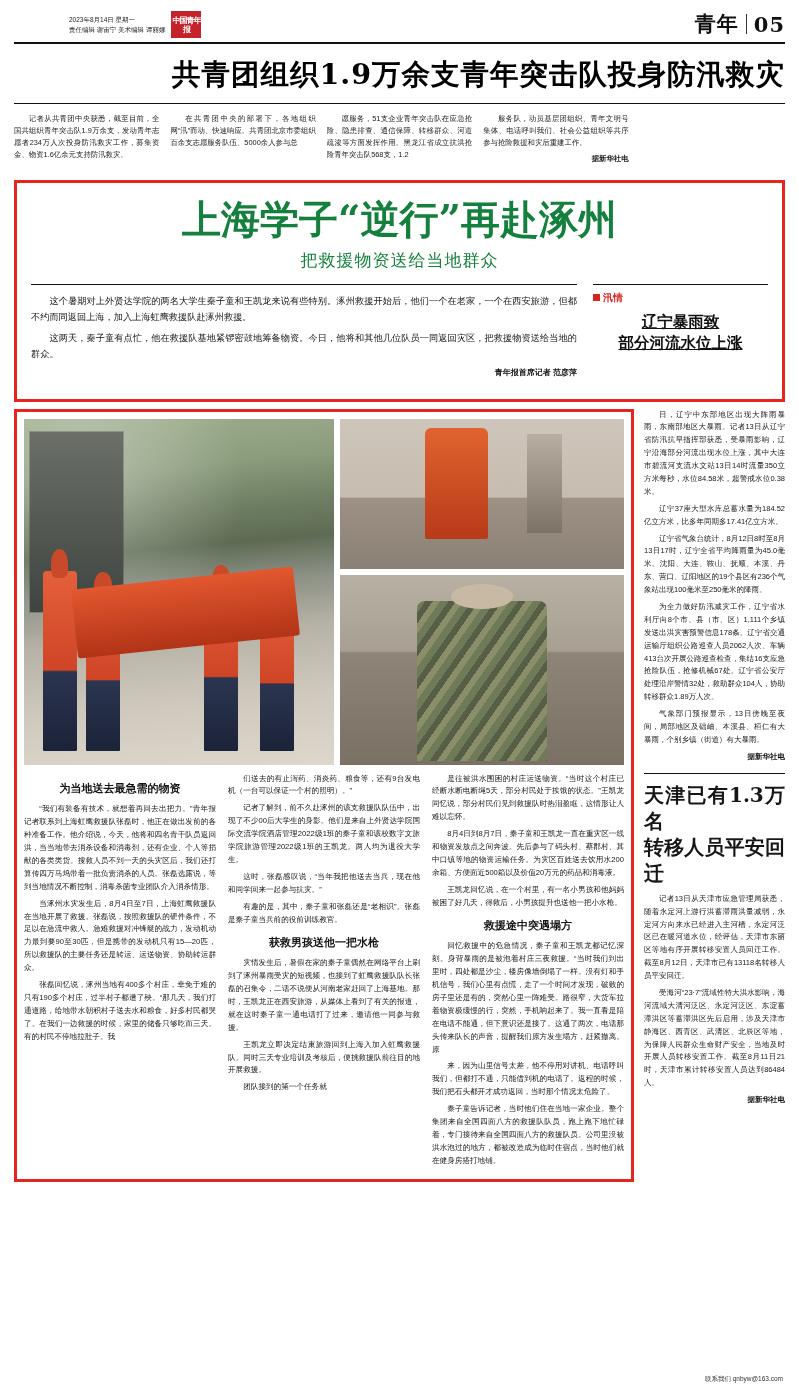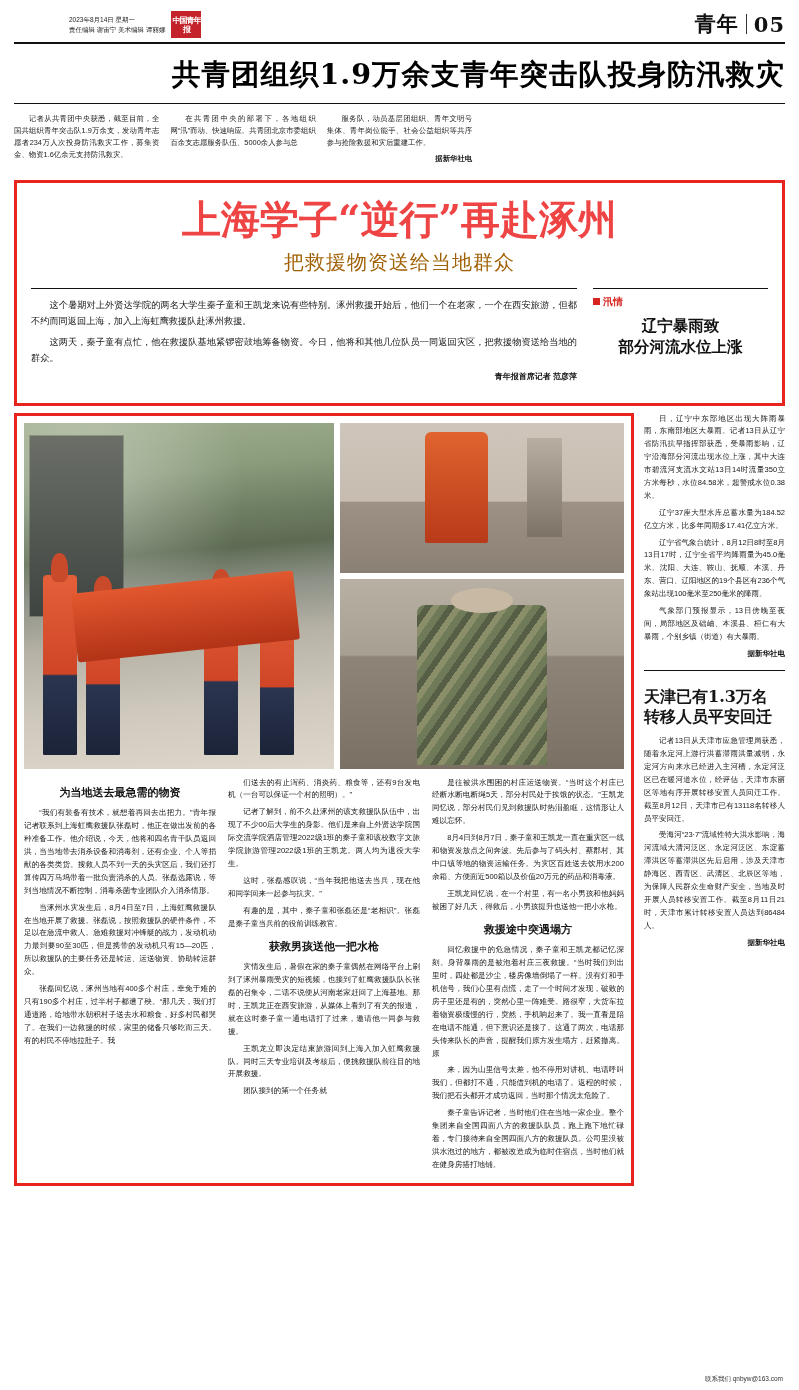--- a/index.html
+++ b/index.html
@@ -106,28 +106,28 @@
     padding: 12px 14px 14px 14px;
     position: relative;
   }
   .feature-title {
     text-align: center;
     font-family: "DejaVu Serif", serif;
     font-weight: bold;
     font-size: 39px;
     letter-spacing: 0px;
     line-height: 1.1;
-    color: #ef4444;
+    color: #15803d;
     margin: 3px 0 2px 0;
   }
   .feature-sub {
     text-align: center;
     font-family: "DejaVu Serif", serif;
-    font-size: 20px;
-    color: #a16207;
+    font-size: 17px;
+    color: #15803d;
     margin: 8px 0 12px 0;
     letter-spacing: 1px;
   }
   .feature-body-wrap {
     display: grid;
     grid-template-columns: 1fr 175px;
     gap: 16px 16px;
     align-items: start;
   }
   .feature-body {
@@ -157,20 +157,21 @@
     width: 7px; height: 7px;
     background: #d8241e;
     margin-right: 3px;
   }
   .side-head {
     font-family: "DejaVu Serif", serif;
     font-weight: bold;
     font-size: 15.5px;
     line-height: 1.35;
     color: #111;
+    text-decoration: underline;
   }
 
   
   .lower {
     display: grid;
     grid-template-columns: 620px 1fr;
     gap: 0 10px;
     margin-top: 7px;
   }
   .photo-box {
@@ -292,25 +293,25 @@
     font-size: 7.5px;
     line-height: 1.72;
     text-align: justify;
     color: #161616;
   }
   .rail p { margin: 0 0 4px 0; text-indent: 2em; }
   .rail .src { text-align: right; font-weight: bold; text-indent: 0; }
   .rail-head {
     font-family: "DejaVu Serif", serif;
     font-weight: bold;
-    font-size: 16px;
+    font-size: 20px;
     line-height: 1.3;
     margin: 9px 0 7px 0;
     border-top: 1px solid #111;
-    padding-top: 16px;
+    padding-top: 8px;
     text-indent: 0;
   }
   .footer-contact {
     position: absolute;
     right: 16px;
     bottom: 6px;
     font-size: 6.5px;
     color: #333;
   }
 </style>
@@ -337,21 +338,24 @@
   <div class="top-headline">共青团组织1.9万余支青年突击队投身防汛救灾</div>
 
   <div class="lead-cols">
     <div>
       <p>记者从共青团中央获悉，截至目前，全国共组织青年突击队1.9万余支，发动青年志愿者234万人次投身防汛救灾工作，募集资金、物资1.6亿余元支持防汛救灾。</p>
     </div>
     <div>
       <p>在共青团中央的部署下，各地组织网“汛”而动、快速响应。共青团北京市委组织百余支志愿服务队伍、5000余人参与总</p>
     </div>
     <div>
-      <p>服务队，动员基层团组织、青年文明号集体、青年岗位能手、社会公益组织等共序参与抢险救援和灾后重建工作。</p>
+      <p>愿服务，51支企业青年突击队在应急抢险、隐患排查、通信保障、转移群众、河道疏浚等方面发挥作用。黑龙江省成立抗洪抢险青年突击队568支，1.2</p>
+    </div>
+    <div>
+      <p>服务队，动员基层团组织、青年文明号集体、电话呼叫我们、社会公益组织等共序参与抢险救援和灾后重建工作。</p>
       <p class="src">据新华社电</p>
     </div>
   </div>
 
   <div class="feature-box">
     <div class="feature-title">上海学子“逆行”再赴涿州</div>
     <div class="feature-sub">把救援物资送给当地群众</div>
     <div class="feature-body-wrap">
       <div class="feature-body">
         <p>这个暑期对上外贤达学院的两名大学生秦子童和王凯龙来说有些特别。涿州救援开始后，他们一个在老家，一个在西安旅游，但都不约而同返回上海，加入上海虹鹰救援队赴涿州救援。</p>
@@ -422,20 +426,21 @@
           <p>来，因为山里信号太差，他不停用对讲机、电话呼叫我们，但都打不通，只能借到机的电话了。返程的时候，我们把石头都开才成功返回，当时那个情况太危险了。</p>
           <p>秦子童告诉记者，当时他们住在当地一家企业。整个集团来自全国四面八方的救援队队员，跑上跑下地忙碌着，专门接待来自全国四面八方的救援队员。公司里没被洪水泡过的地方，都被改造成为临时住宿点，当时他们就在健身房搭打地铺。</p>
         </div>
       </div>
     </div>
 
     <div class="rail">
       <p>日，辽宁中东部地区出现大阵雨暴雨，东南部地区大暴雨。记者13日从辽宁省防汛抗旱指挥部获悉，受暴雨影响，辽宁沿海部分河流出现水位上涨，其中大连市碧流河支流水文站13日14时流量350立方米每秒，水位84.58米，超警戒水位0.38米。</p>
       <p>辽宁37座大型水库总蓄水量为184.52亿立方米，比多年同期多17.41亿立方米。</p>
       <p>辽宁省气象台统计，8月12日8时至8月13日17时，辽宁全省平均降雨量为45.0毫米。沈阳、大连、鞍山、抚顺、本溪、丹东、营口、辽阳地区的19个县区有236个气象站出现100毫米至250毫米的降雨。</p>
+      <p>为全力做好防汛减灾工作，辽宁省水利厅向8个市、县（市、区）1,111个乡镇发送出洪灾害预警信息178条。辽宁省交通运输厅组织公路巡查人员2062人次、车辆413台次开展公路巡查检查，集结16支应急抢险队伍，抢修机械67处。辽宁省公安厅处理沿岸警情32处，救助群众104人，协助转移群众1.89万人次。</p>
       <p>气象部门预报显示，13日傍晚至夜间，局部地区及础岫、本溪县、桓仁有大暴雨，个别乡镇（街道）有大暴雨。</p>
       <p class="src">据新华社电</p>
       <div class="rail-head">天津已有1.3万名<br>转移人员平安回迁</div>
       <p>记者13日从天津市应急管理局获悉，随着永定河上游行洪蓄滞雨洪量减弱，永定河方向来水已经进入主河槽，永定河泛区已在暖河道水位，经评估，天津市东丽区等地有序开展转移安置人员回迁工作。截至8月12日，天津市已有13118名转移人员平安回迁。</p>
       <p>受海河“23·7”流域性特大洪水影响，海河流域大清河泛区、永定河泛区、东淀蓄滞洪区等蓄滞洪区先后启用，涉及天津市静海区、西青区、武清区、北辰区等地，为保障人民群众生命财产安全，当地及时开展人员转移安置工作。截至8月11日21时，天津市累计转移安置人员达到86484人。</p>
       <p class="src">据新华社电</p>
     </div>
   </div>
 
   <div class="footer-contact">联系我们  qnbyw@163.com</div>

